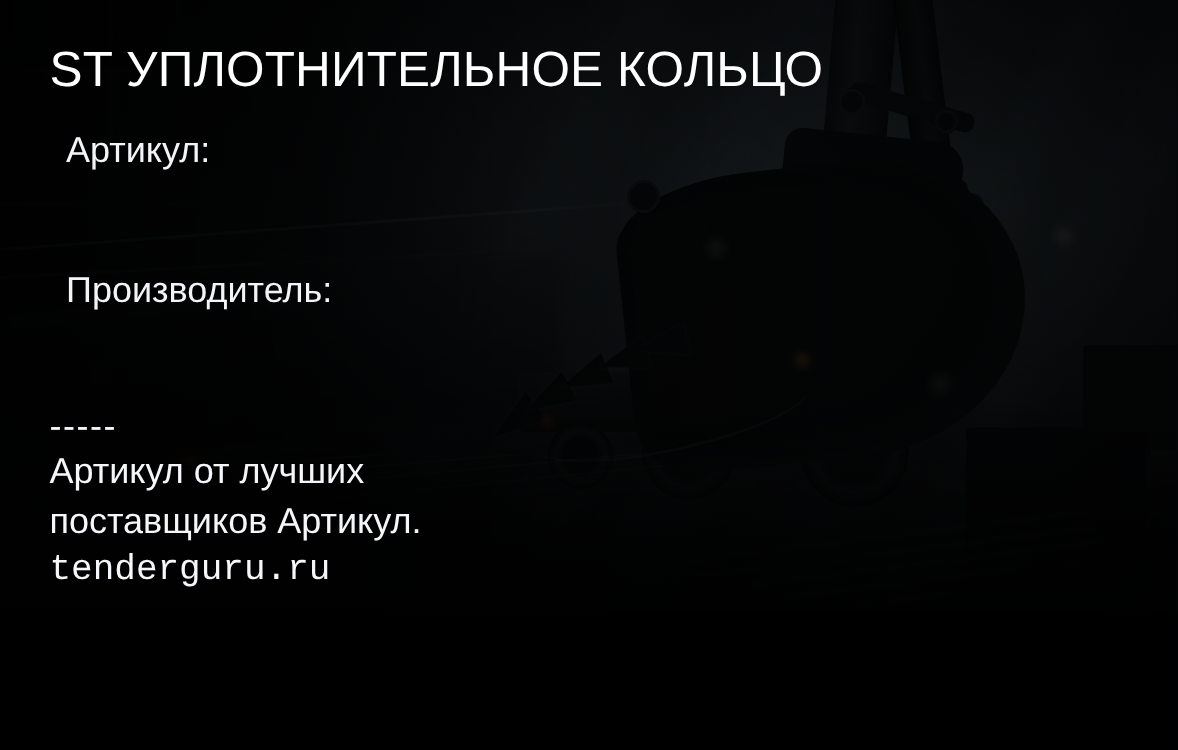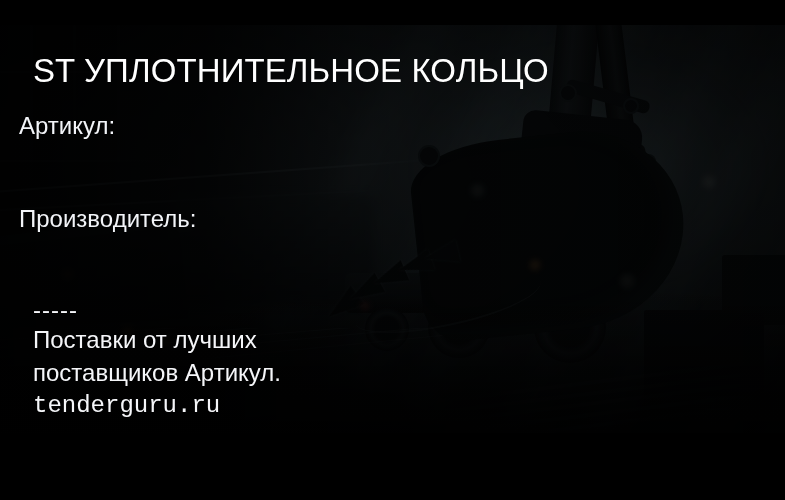--- a/index.html
+++ b/index.html
@@ -11,21 +11,20 @@
   body {
     font-family: "Liberation Sans", "DejaVu Sans", sans-serif;
   }
 
   .card {
     position: relative;
     width: 785px;
     height: 408px;
     overflow: hidden;
     background: #05070a;
-    margin-top: 25px;
     -webkit-font-smoothing: antialiased;
   }
 
   
   .bg {
     position: absolute;
     inset: 0;
     overflow: hidden;
   }
 
@@ -324,21 +323,21 @@
     top: 27px;
     font-size: 33px;
     line-height: 38px;
     color: #ffffff;
     white-space: nowrap;
     letter-spacing: 0.1px;
   }
 
   .field {
     position: absolute;
-    left: 19px;
+    left: 44px;
     color: #f2f4f8;
     font-size: 24px;
     line-height: 33px;
     white-space: nowrap;
   }
   .field .label { display: block; }
   .field .value { display: block; }
 
   .field-sku  { top: 84px; }
   .field-mfr  { top: 177px; }
@@ -453,19 +452,19 @@
     <div class="field field-sku">
       <span class="label">Артикул:</span>
     </div>
 
     <div class="field field-mfr">
       <span class="label">Производитель:</span>
     </div>
 
     <div class="promo">
       <span class="rule">-----</span>
-      <span class="line">Поставки от лучших</span>
+      <span class="line">Артикул от лучших</span>
       <span class="line">поставщиков Артикул.</span>
       <span class="site">tenderguru.ru</span>
     </div>
 
   </div>
 </div>
 
 </body></html>

